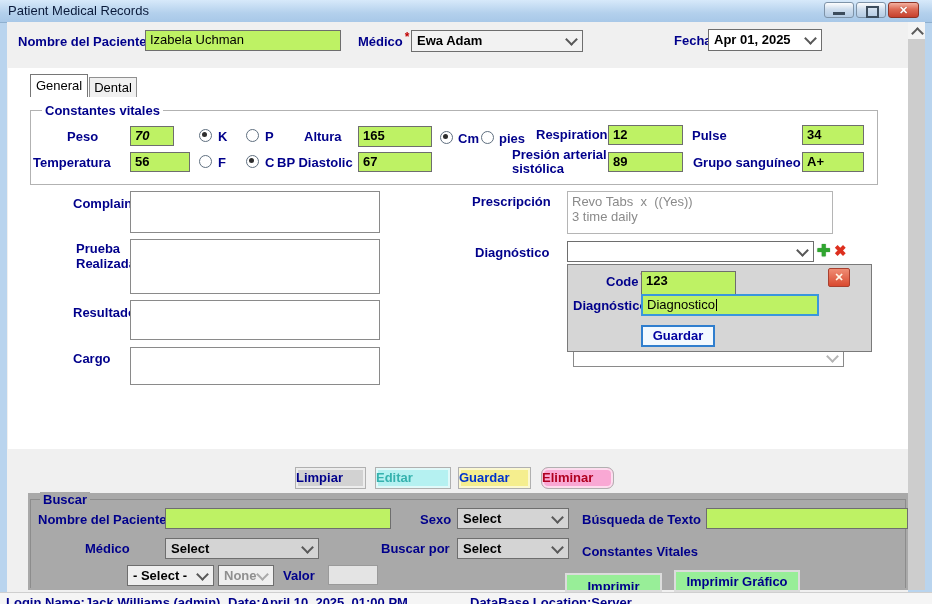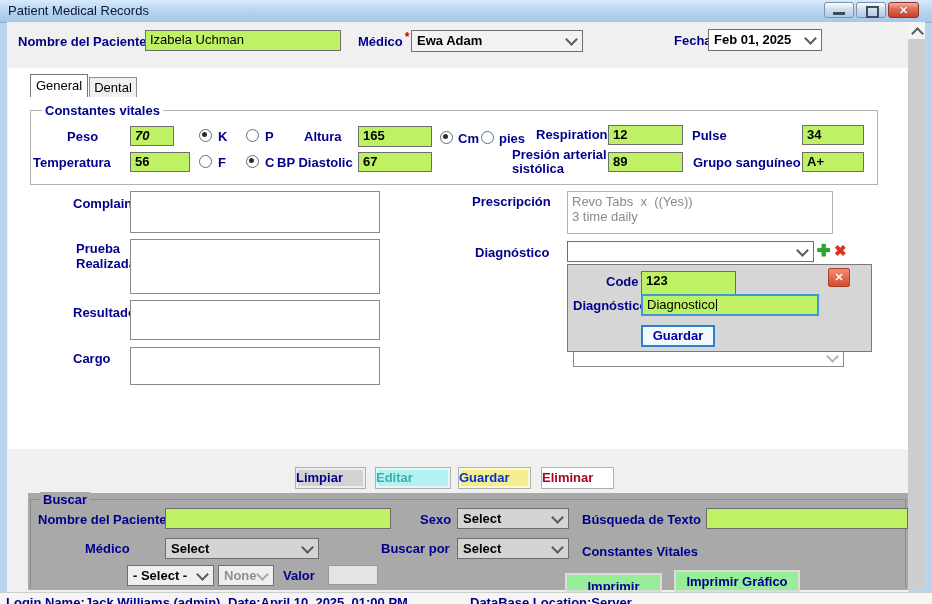--- a/index.html
+++ b/index.html
@@ -107,21 +107,21 @@
   <div class="tb" style="left:145px;top:30px;width:196px;height:21px;"><span>Izabela Uchman</span></div>
 
   <span class="lbl" style="left:358px;top:34px;text-align:center;"><span>Médico</span><span class="ast">*</span></span>
   <div class="combo" style="left:411px;top:30px;width:172px;height:22px;background:#f2f2f2;font-weight:bold;">
     <span>Ewa Adam</span>
     <span class="chev"></span>
   </div>
 
   <span class="lbl" style="left:674px;top:33px;">Fecha</span>
   <div class="combo" style="left:708px;top:29px;width:114px;height:22px;font-weight:bold;">
-    <span>Feb 01, 2025</span>
+    <span>Apr 01, 2025</span>
     <span class="chev"></span>
   </div>
 
   <div class="tabpage"></div>
   <div style="position:absolute;left:30px;top:74px;width:58px;height:23px;background:#fff;border:1px solid #767676;border-bottom:none;box-sizing:border-box;text-align:center;font-size:13px;color:#000;line-height:22px;z-index:5;">General</div>
   <div style="position:absolute;left:89px;top:77px;width:48px;height:20px;background:#f0f0f0;border:1px solid #909090;border-bottom:none;box-sizing:border-box;text-align:center;font-size:13px;color:#000;line-height:19px;">Dental</div>
 
   <div class="gb" style="left:30px;top:110px;width:848px;height:75px;"></div>
   <span class="gb-legend" style="left:42px;top:103px;">Constantes vitales</span>
 
@@ -196,21 +196,21 @@
 
     <span class="lbl" style="left:5px;top:33px;"><span>Diagnóstico</span><span class="ast">*</span></span>
     <div class="tb focus-tb" style="left:73px;top:29px;width:178px;height:22px;"><span>Diagnostico</span><span class="caret"></span></div>
 
     <div class="btn-guardar-popup">Guardar</div>
   </div>
 
   <div class="abtn" style="left:295px;width:71px;background:#d2d2d2;color:#00008b;">Limpiar</div>
   <div class="abtn" style="left:375px;width:76px;background:#b5f1f1;color:#35b2ae;">Editar</div>
   <div class="abtn" style="left:458px;width:73px;background:#f5ee8e;color:#0033cc;">Guardar</div>
-  <div class="abtn" style="left:541px;width:73px;background:#ffffff;color:#b00020;">Eliminar</div>
+  <div class="abtn" style="left:541px;width:73px;background:#f9a8d4;color:#b00020;border-radius:7px;">Eliminar</div>
 
   <div class="buscar-bg"></div>
   <div class="buscar-gb"></div>
   <span class="gb-legend gray" style="left:40px;top:492px;">Buscar</span>
 
   <span class="lbl" style="left:38px;top:512px;">Nombre del Paciente</span>
   <div class="tb" style="left:165px;top:508px;width:226px;height:21px;"><span></span></div>
 
   <span class="lbl" style="left:420px;top:512px;">Sexo</span>
   <div class="combo gray" style="left:457px;top:508px;width:112px;height:21px;">

